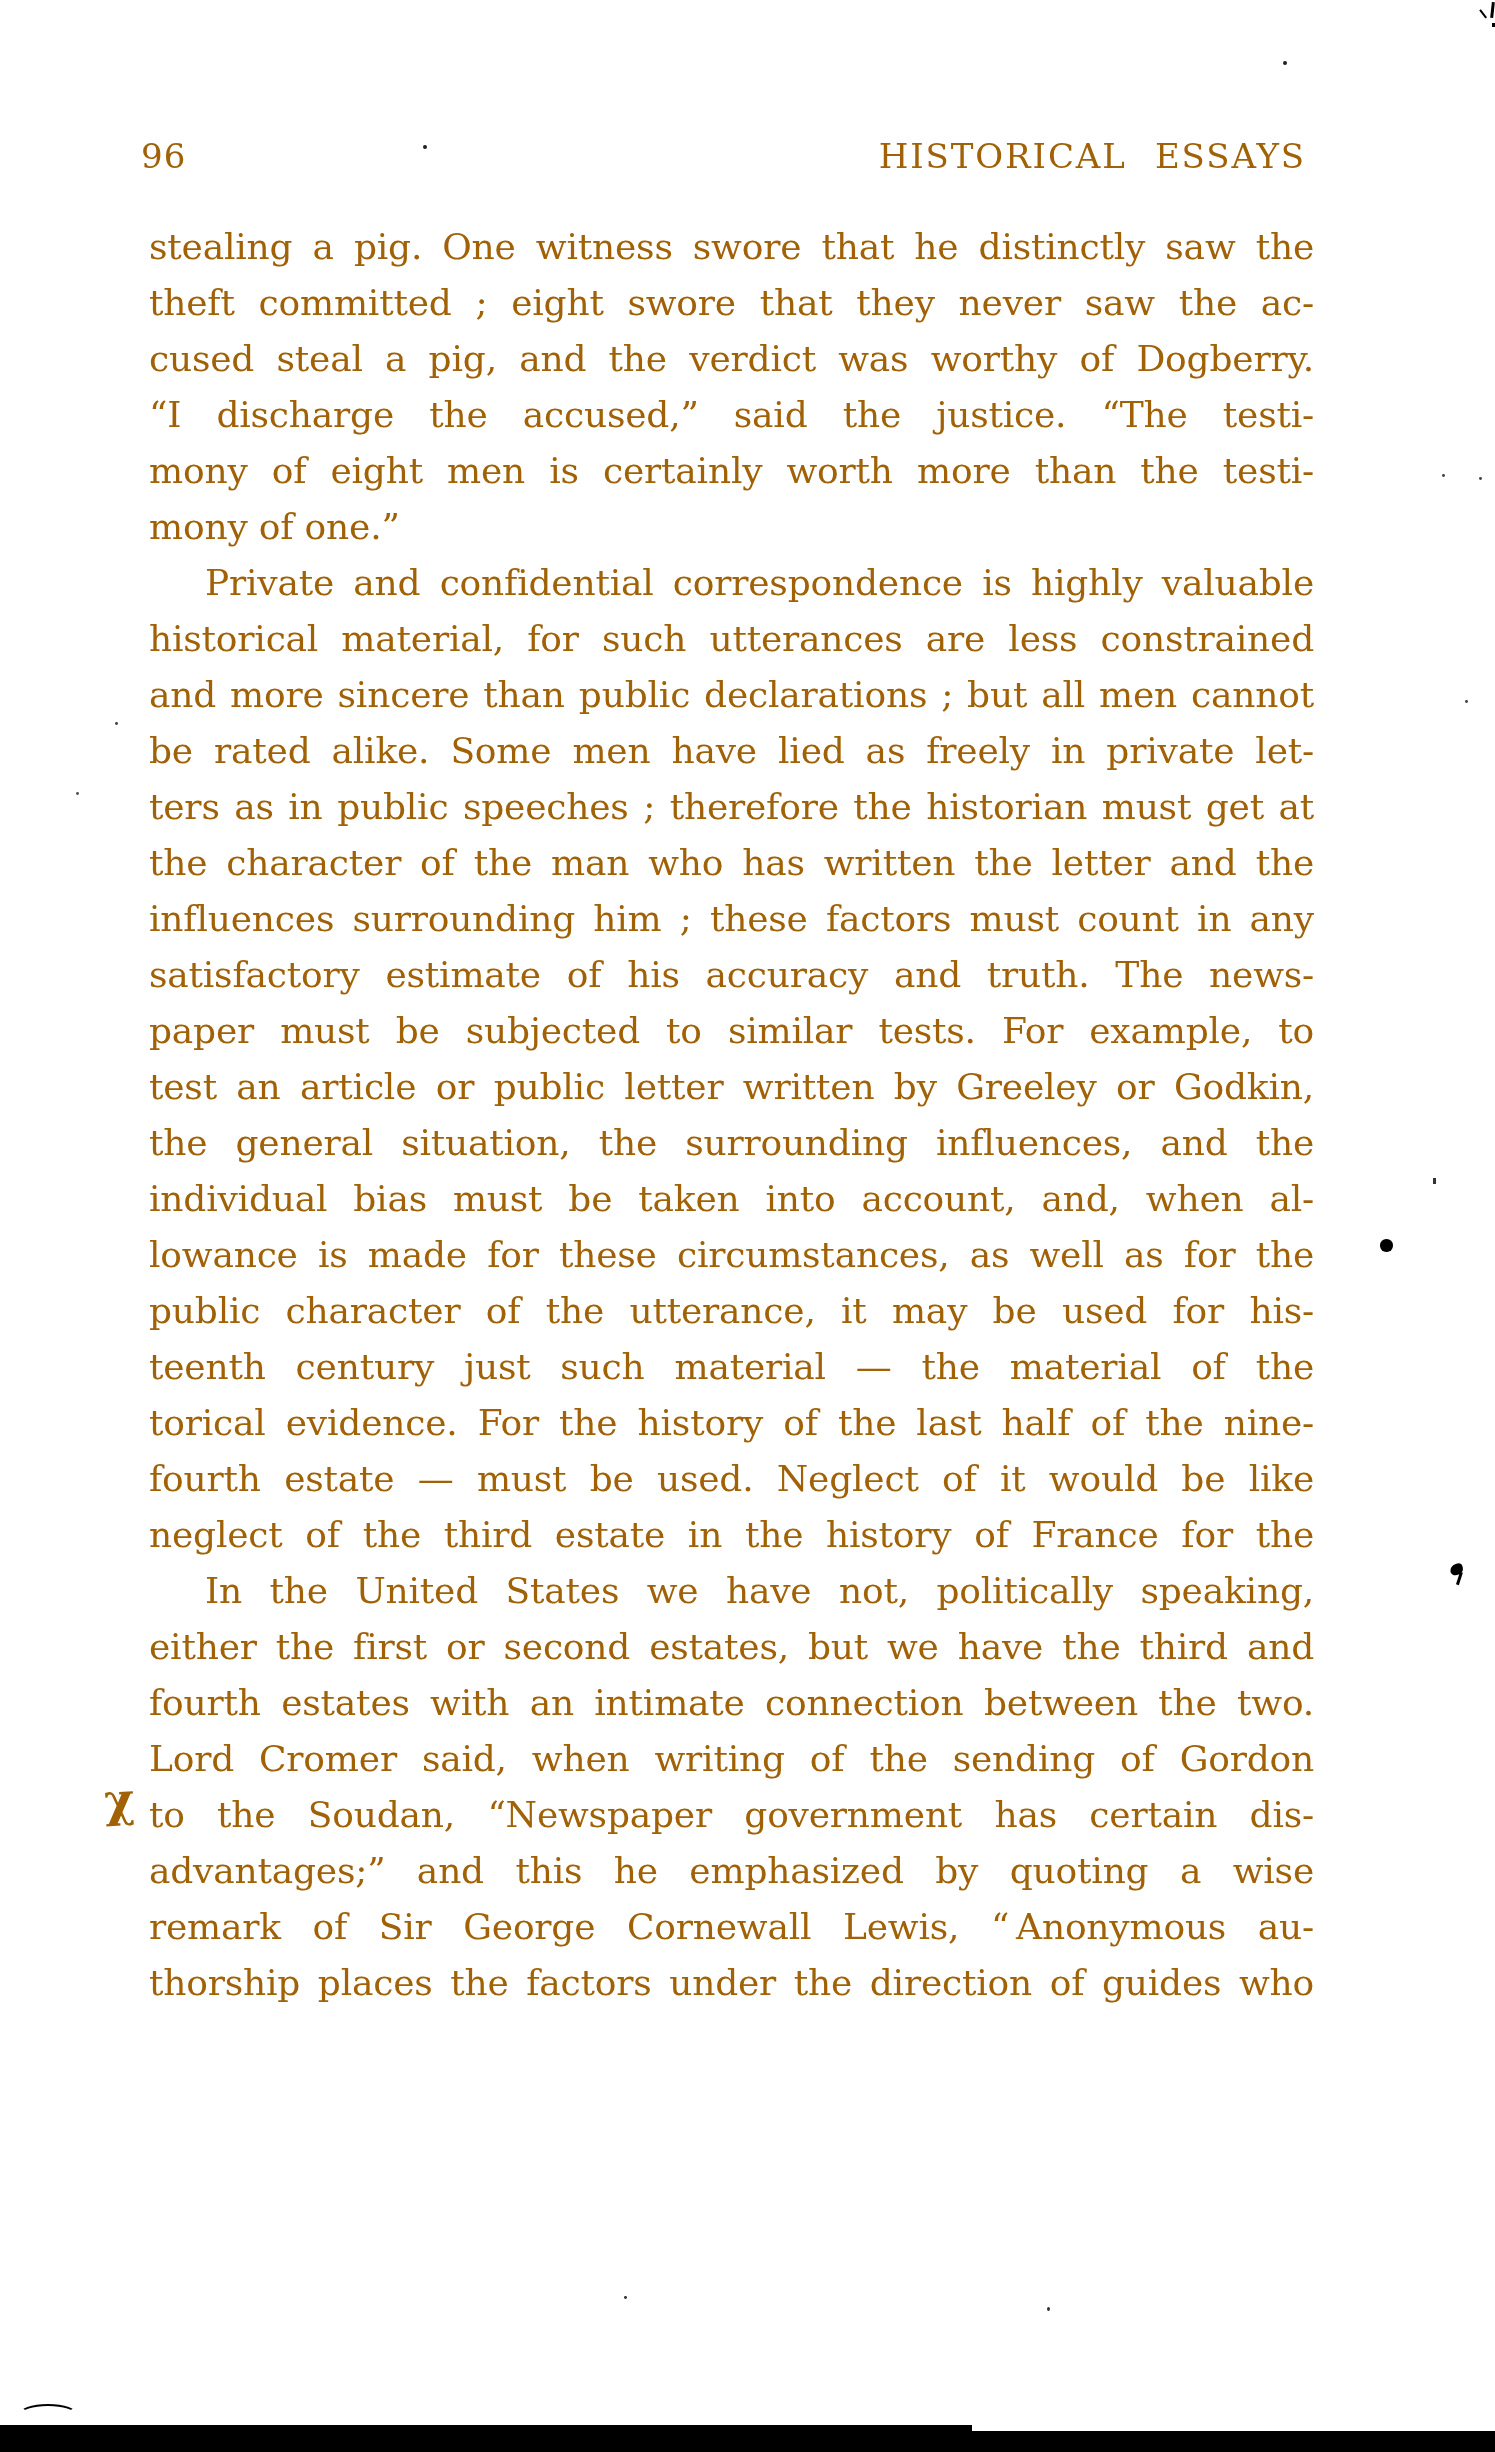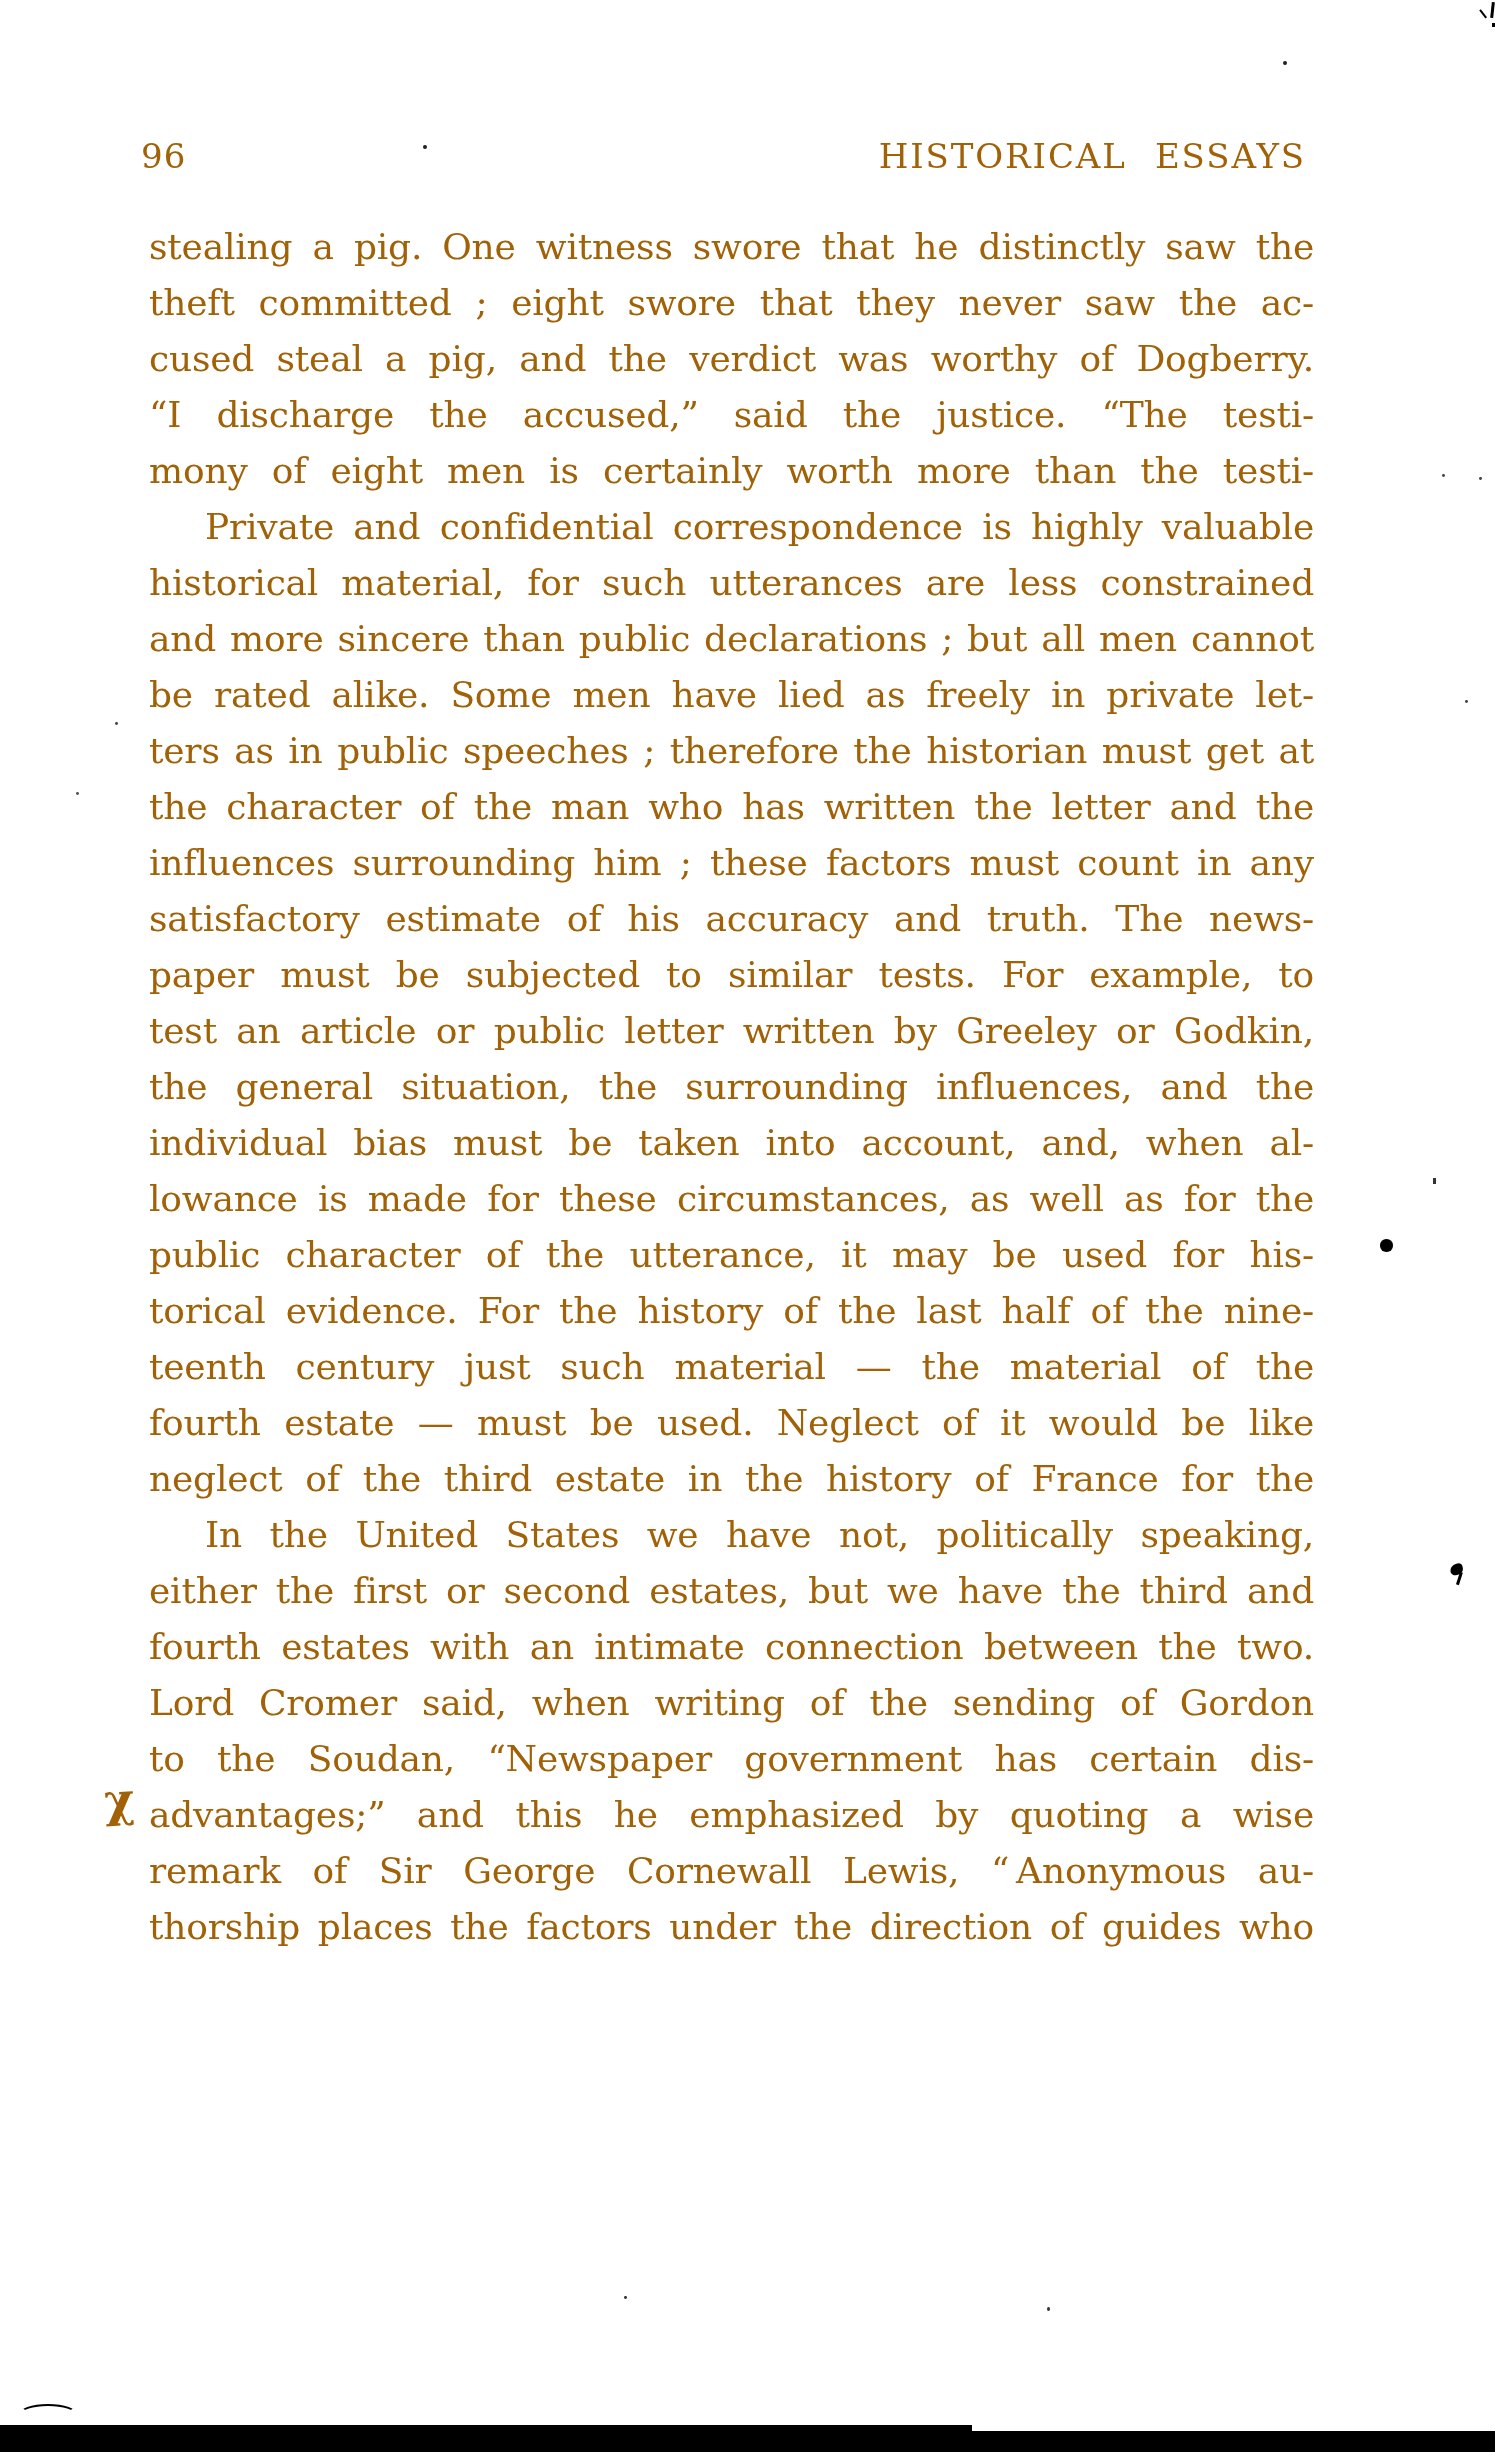--- a/index.html
+++ b/index.html
@@ -75,36 +75,37 @@
     <span class="pagenum">96</span>
     <span class="title">HISTORICAL ESSAYS</span>
   </div>
 
   <div class="text-block">
       <div class="line">stealing a pig.  One witness swore that he distinctly saw the</div>
       <div class="line">theft committed ;  eight swore that they never saw the ac-</div>
       <div class="line">cused steal a pig, and the verdict was worthy of Dogberry.</div>
       <div class="line">“I discharge the accused,” said the justice.  “The testi-</div>
       <div class="line">mony of eight men is certainly worth more than the testi-</div>
+      <div class="line end">mony of one.”</div>
       <div class="line indent">Private and confidential correspondence is highly valuable</div>
       <div class="line">historical material, for such utterances are less constrained</div>
       <div class="line">and more sincere than public declarations ; but all men cannot</div>
       <div class="line">be rated alike.  Some men have lied as freely in private let-</div>
       <div class="line">ters as in public speeches ; therefore the historian must get at</div>
       <div class="line">the character of the man who has written the letter and the</div>
       <div class="line">influences surrounding him ; these factors must count in any</div>
       <div class="line">satisfactory estimate of his accuracy and truth.  The news-</div>
       <div class="line">paper must be subjected to similar tests.  For example, to</div>
       <div class="line">test an article or public letter written by Greeley or Godkin,</div>
       <div class="line">the general situation, the surrounding influences, and the</div>
       <div class="line">individual bias must be taken into account, and, when al-</div>
       <div class="line">lowance is made for these circumstances, as well as for the</div>
       <div class="line">public character of the utterance, it may be used for his-</div>
+      <div class="line">teenth century just such material — the material of the</div>
       <div class="line">torical evidence.  For the history of the last half of the nine-</div>
-      <div class="line">teenth century just such material — the material of the</div>
       <div class="line">fourth estate — must be used.  Neglect of it would be like</div>
       <div class="line">neglect of the third estate in the history of France for the</div>
       <div class="line indent">In the United States we have not, politically speaking,</div>
       <div class="line">either the first or second estates, but we have the third and</div>
       <div class="line">fourth estates with an intimate connection between the two.</div>
       <div class="line">Lord Cromer said, when writing of the sending of Gordon</div>
       <div class="line">to the Soudan, “Newspaper government has certain dis-</div>
       <div class="line">advantages;”  and this he emphasized by quoting a wise</div>
       <div class="line">remark of Sir George Cornewall Lewis, “ Anonymous au-</div>
       <div class="line">thorship places the factors under the direction of guides who</div>

